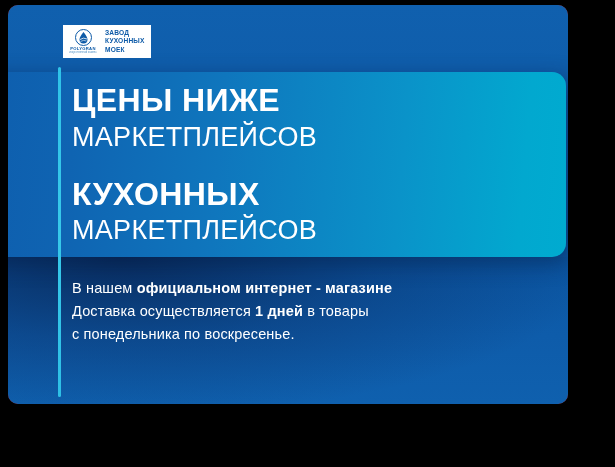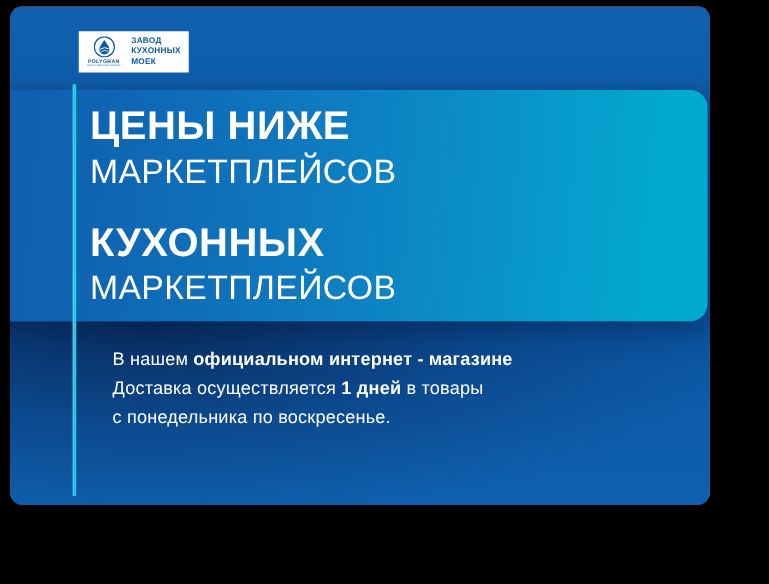--- a/index.html
+++ b/index.html
@@ -166,21 +166,21 @@
     line-height: 1.12;
     white-space: nowrap;
   }
   #headline-1 { margin-bottom: 4px; }
   #headline-2 { margin-bottom: 25px; }
   #headline-3 { margin-bottom: 4px; }
 
   
   #paragraph-block {
     position: absolute;
-    left: 82px;
+    left: 64px;
     top: 272px;
     width: 470px;
     font-size: 14.5px;
     font-weight: 300;
     color: #ffffff;
     line-height: 23px;
     letter-spacing: 0.15px;
   }
   #paragraph-block .p-line { white-space: nowrap; }
   #paragraph-block b { font-weight: bold; }

